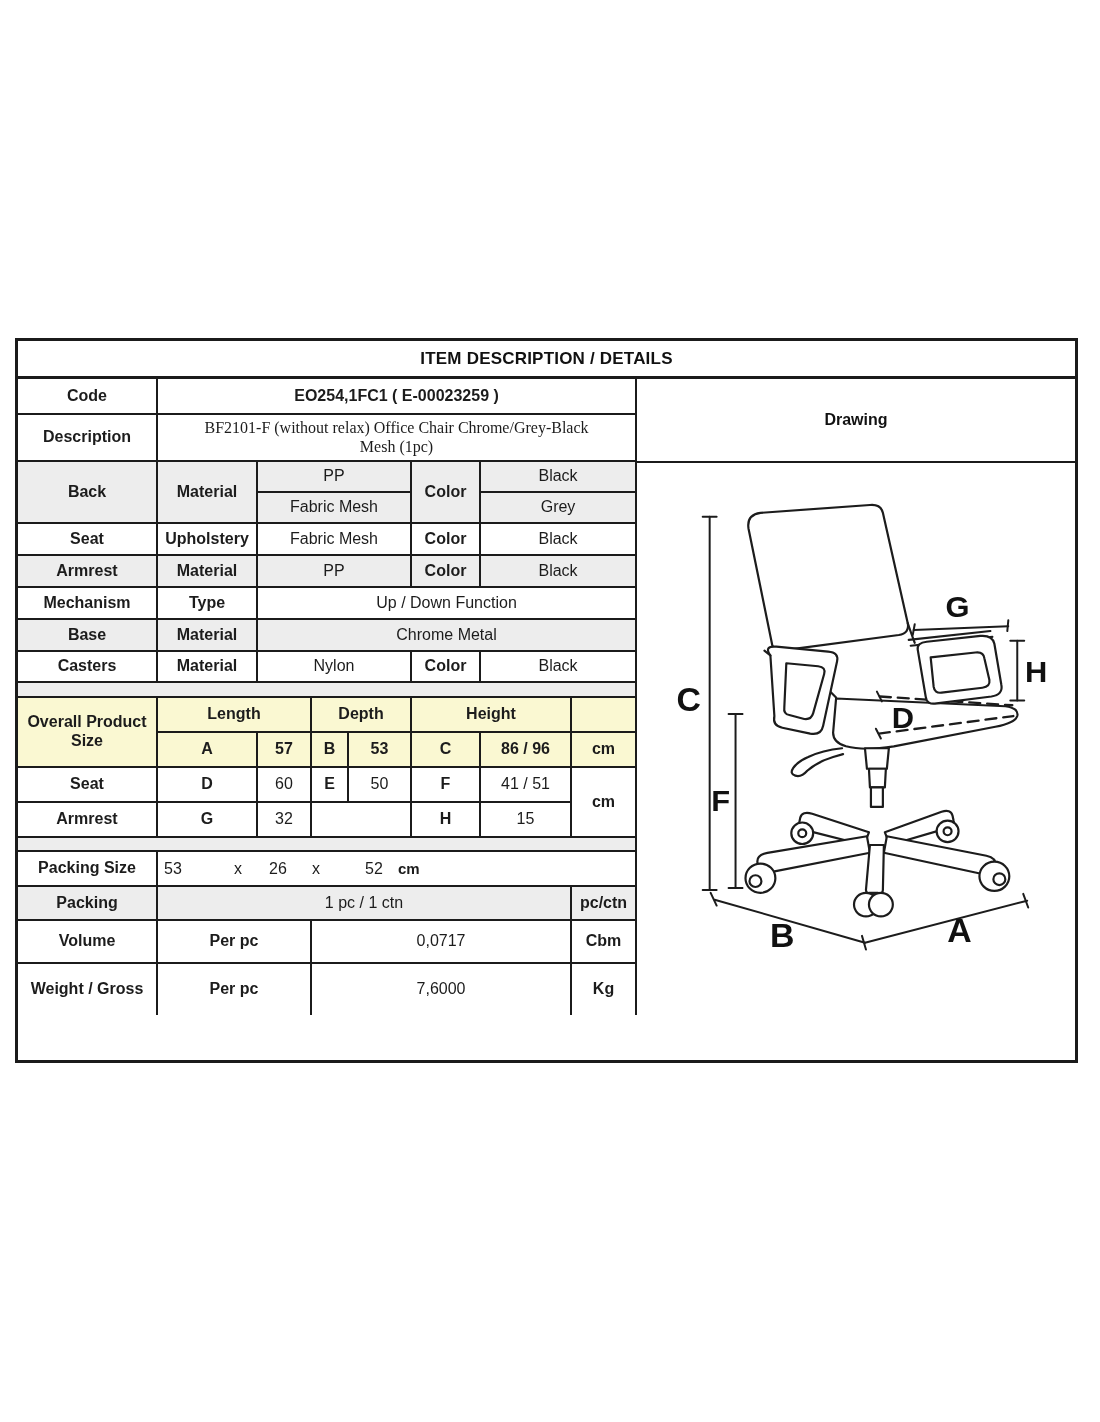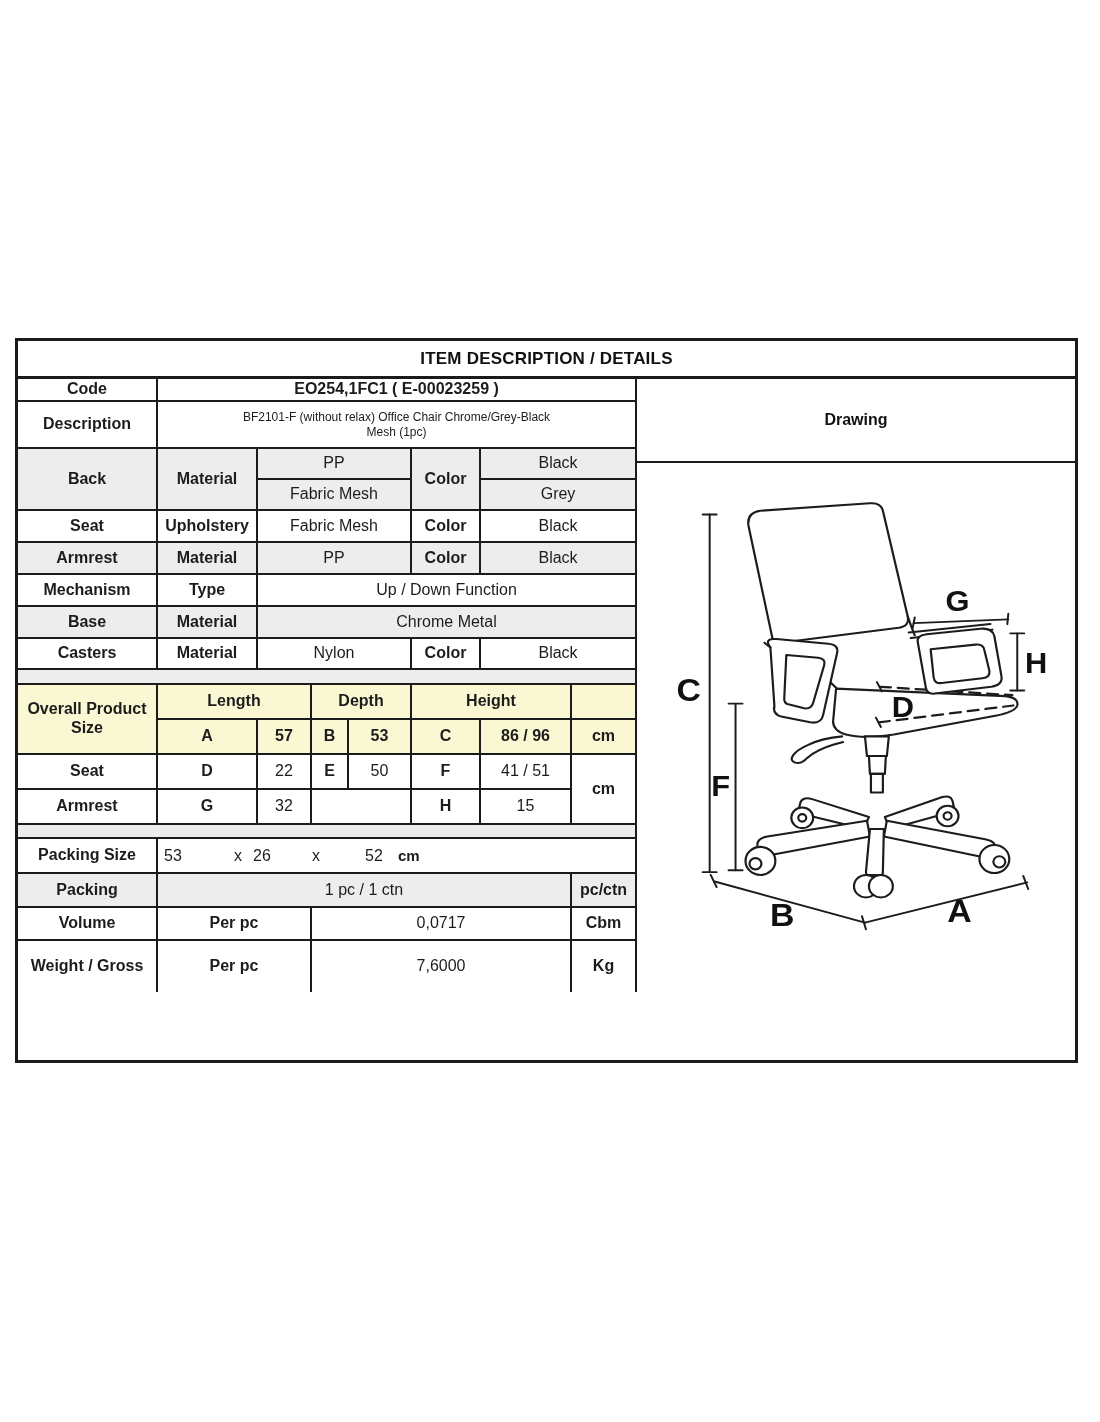--- a/index.html
+++ b/index.html
@@ -32,25 +32,25 @@
                   overflow:hidden; }
   td.lbl  { text-align:left; padding-left:5px; font-weight:700; font-size:15px; color:#111; }
   td.ctr-lbl { font-weight:700; font-size:15px; color:#111; padding:0 6px; }
   td.keycell { font-weight:700; }
   td.unit { text-align:left; padding-left:5px; font-weight:700; font-size:15px; }
   td.boldval { font-weight:700; }
   tr.shade td { background:var(--shade); }
   tr.yellow td { background:var(--yellow);margin-top:48px; }
   td.spacer { background:var(--shade); }
 
-  .desc-line { display:block; font-size:12px; }
+  .desc-line { display:block; font-size:16px;font-family:Liberation Serif, serif; }
 
   .packline { position:relative; height:100%; text-align:left; }
   .packline span { position:absolute; top:50%; transform:translateY(-50%); }
-  .pv1 { left:6px; }  .px1 { left:76px; }  .pv2 { left:95px; }
+  .pv1 { left:6px; }  .px1 { left:76px; }  .pv2 { left:111px; }
   .px2 { left:154px; } .pv3 { left:207px; }
   .punit { left:240px; font-weight:700; font-size:15px; }
 
   .date-row { flex:1 1 auto; border-top:2px solid var(--border);
               display:flex; align-items:center; font-weight:700; font-size:15px; }
   .date-row span { margin-left:449px; }
 </style>
 </head>
 <body>
 
@@ -66,21 +66,21 @@
           <col style="width:139px">
             <col style="width:100px">
             <col style="width:54px">
           <col style="width:37px">
             <col style="width:63px">
             <col style="width:69px">
           <col style="width:91px">
             <col style="width:64px">
         </colgroup>
         <tbody>
-        <tr style="height:22px">
+        <tr style="height:35px">
           <td class="lbl">Code</td>
           <td colspan="7" class="boldval">EO254,1FC1  ( E-00023259 )</td>
         </tr>
         <tr style="height:47px">
           <td class="lbl">Description</td>
           <td colspan="7">
             <span class="desc-line">BF2101-F (without relax) Office Chair Chrome/Grey-Black</span>
             <span class="desc-line">Mesh (1pc)</span>
           </td>
         </tr>
@@ -141,21 +141,21 @@
           <td class="boldval">57</td>
           <td class="keycell">B</td>
           <td class="boldval">53</td>
           <td class="keycell">C</td>
           <td class="boldval">86 / 96</td>
           <td class="unit">cm</td>
         </tr>
         <tr style="height:35px">
           <td class="lbl">Seat</td>
           <td class="keycell">D</td>
-          <td>22</td>
+          <td>60</td>
           <td class="keycell">E</td>
           <td>50</td>
           <td class="keycell">F</td>
           <td>41 / 51</td>
           <td class="unit" rowspan="2">cm</td>
         </tr>
         <tr style="height:35px">
           <td class="lbl">Armrest</td>
           <td class="keycell">G</td>
           <td>32</td>
@@ -177,21 +177,21 @@
               <span class="pv3">52</span>
               <span class="punit">cm</span>
             </div>
           </td>
         </tr>
         <tr class="shade" style="height:34px">
           <td class="lbl">Packing</td>
           <td colspan="6">1 pc / 1 ctn</td>
           <td class="unit">pc/ctn</td>
         </tr>
-        <tr style="height:33px">
+        <tr style="height:43px">
           <td class="lbl">Volume</td>
           <td colspan="2" class="boldval">Per pc</td>
           <td colspan="4">0,0717</td>
           <td class="unit">Cbm</td>
         </tr>
         <tr style="height:52px">
           <td class="lbl">Weight / Gross</td>
           <td colspan="2" class="boldval">Per pc</td>
           <td colspan="4">7,6000</td>
           <td class="unit">Kg</td>

